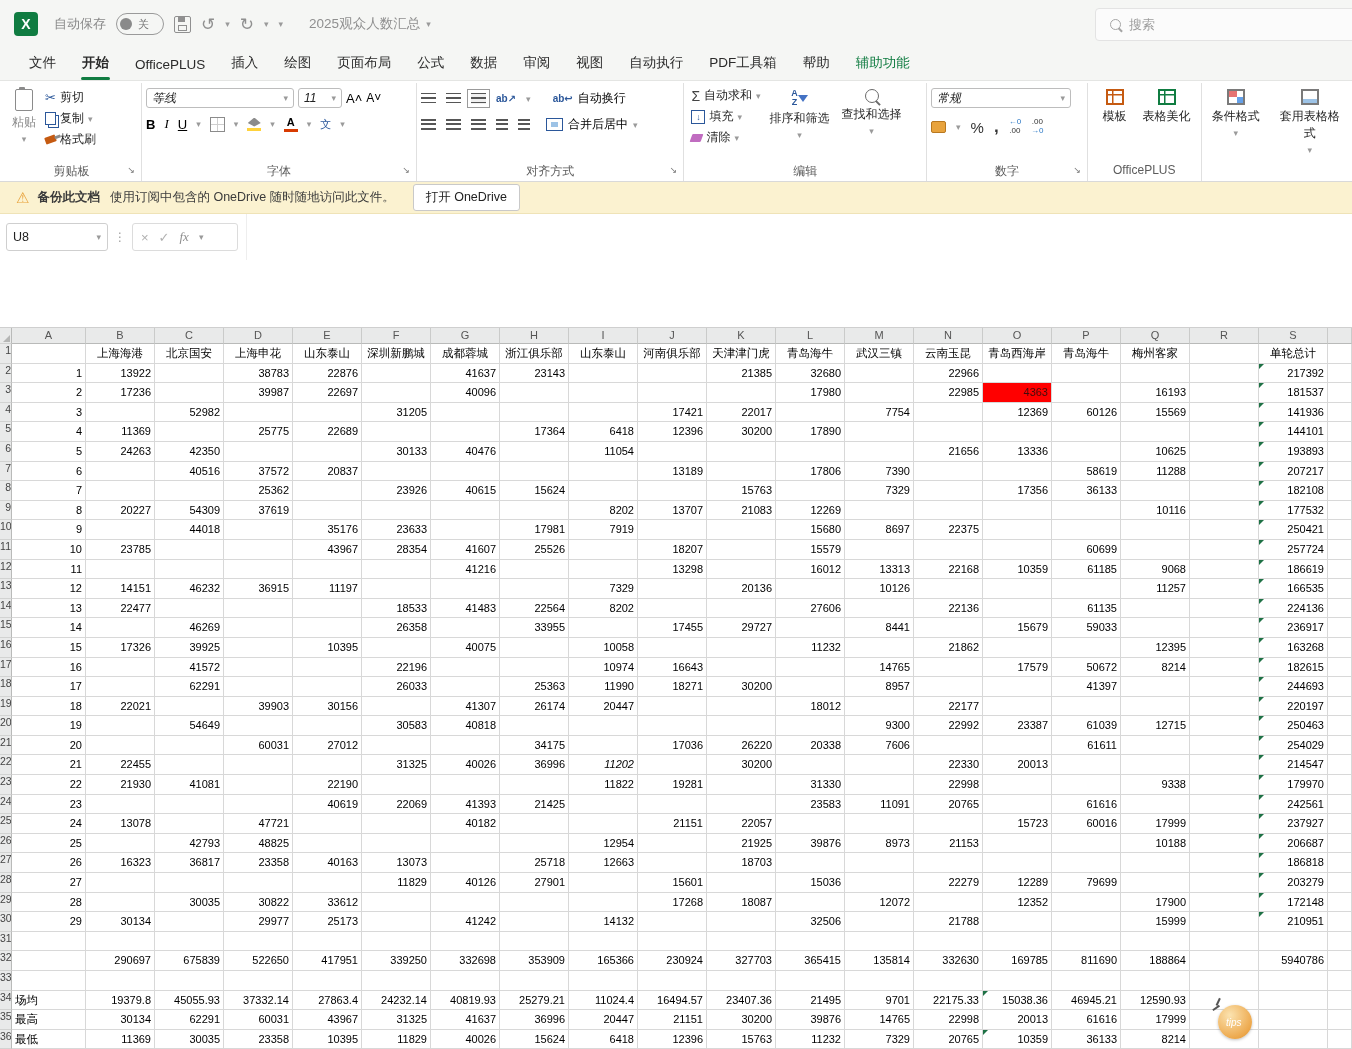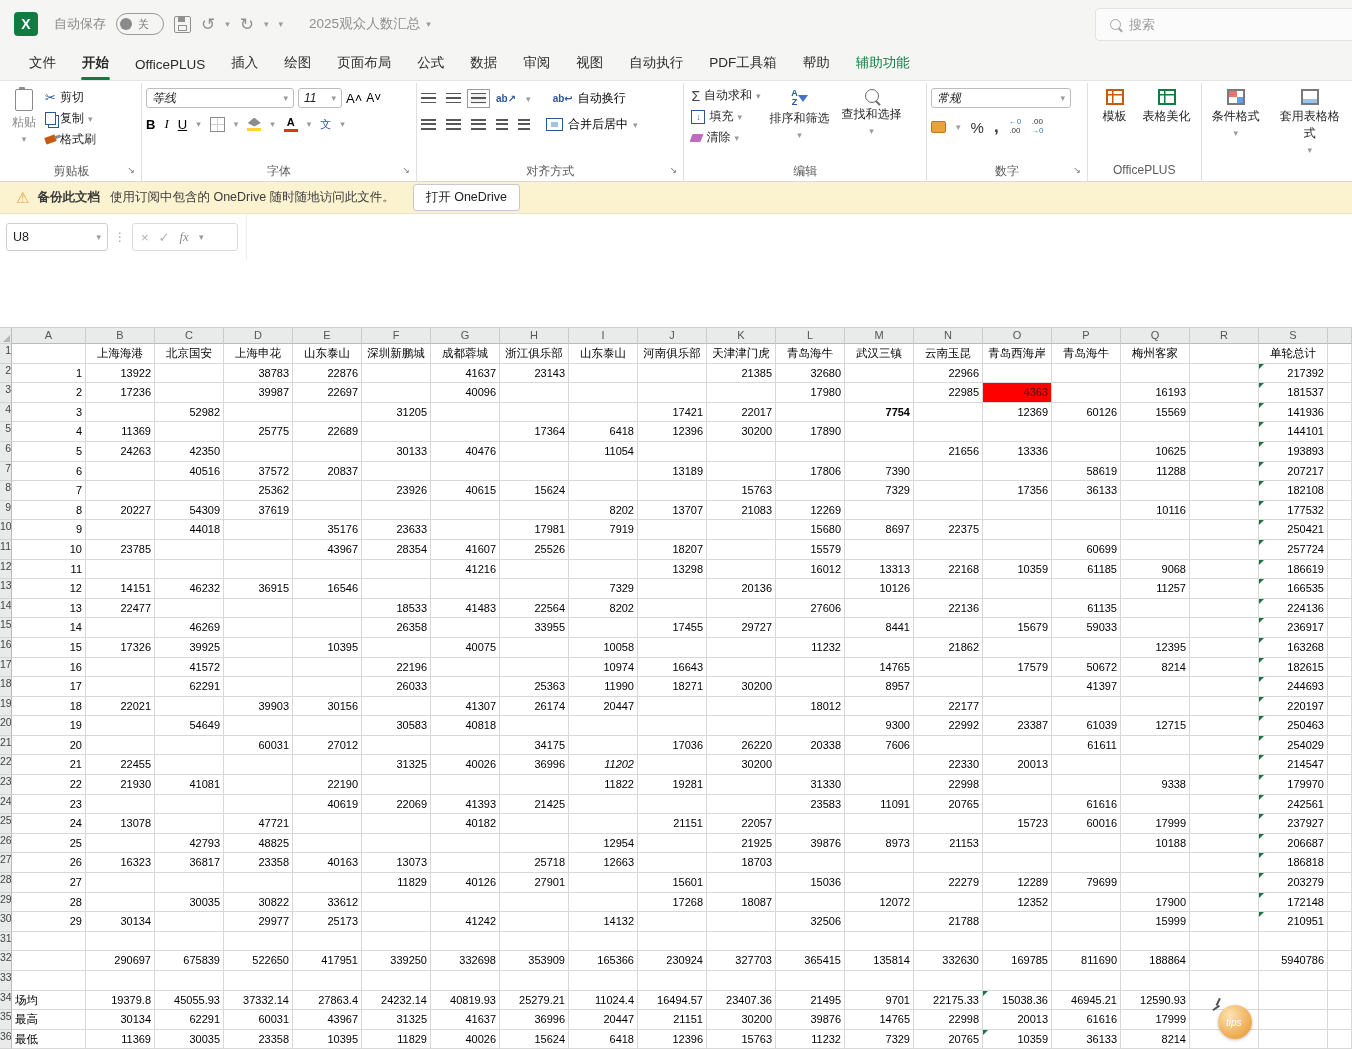--- a/index.html
+++ b/index.html
@@ -451,21 +451,21 @@
       <div class="cell num" style="width: 69px;">52982</div>
       <div class="cell num" style="width: 69px;"></div>
       <div class="cell num" style="width: 69px;"></div>
       <div class="cell num" style="width: 69px;">31205</div>
       <div class="cell num" style="width: 69px;"></div>
       <div class="cell num" style="width: 69px;"></div>
       <div class="cell num" style="width: 69px;"></div>
       <div class="cell num" style="width: 69px;">17421</div>
       <div class="cell num" style="width: 69px;">22017</div>
       <div class="cell num" style="width: 69px;"></div>
-      <div class="cell num" style="width: 69px; font-weight: bold;">7754</div>
+      <div class="cell num" style="width: 69px;">7754</div>
       <div class="cell num" style="width: 69px;"></div>
       <div class="cell num" style="width: 69px;">12369</div>
       <div class="cell num" style="width: 69px;">60126</div>
       <div class="cell num" style="width: 69px;">15569</div>
       <div class="cell" style="width: 69px;"></div>
       <div class="cell num flag" style="width: 69px;">141936</div>
       <div class="cell" style="flex: 1 0 auto;"></div>
     </div>
     <div class="srow">
       <div class="gut">5</div>
@@ -650,21 +650,21 @@
       <div class="cell" style="width: 69px;"></div>
       <div class="cell num flag" style="width: 69px;">186619</div>
       <div class="cell" style="flex: 1 0 auto;"></div>
     </div>
     <div class="srow">
       <div class="gut">13</div>
       <div class="cell num" style="width: 74px;">12</div>
       <div class="cell num" style="width: 69px;">14151</div>
       <div class="cell num" style="width: 69px;">46232</div>
       <div class="cell num" style="width: 69px;">36915</div>
-      <div class="cell num" style="width: 69px;">16546</div>
+      <div class="cell num" style="width: 69px;">11197</div>
       <div class="cell num" style="width: 69px;"></div>
       <div class="cell num" style="width: 69px;"></div>
       <div class="cell num" style="width: 69px;"></div>
       <div class="cell num" style="width: 69px;">7329</div>
       <div class="cell num" style="width: 69px;"></div>
       <div class="cell num" style="width: 69px;">20136</div>
       <div class="cell num" style="width: 69px;"></div>
       <div class="cell num" style="width: 69px;">10126</div>
       <div class="cell num" style="width: 69px;"></div>
       <div class="cell num" style="width: 69px;"></div>

